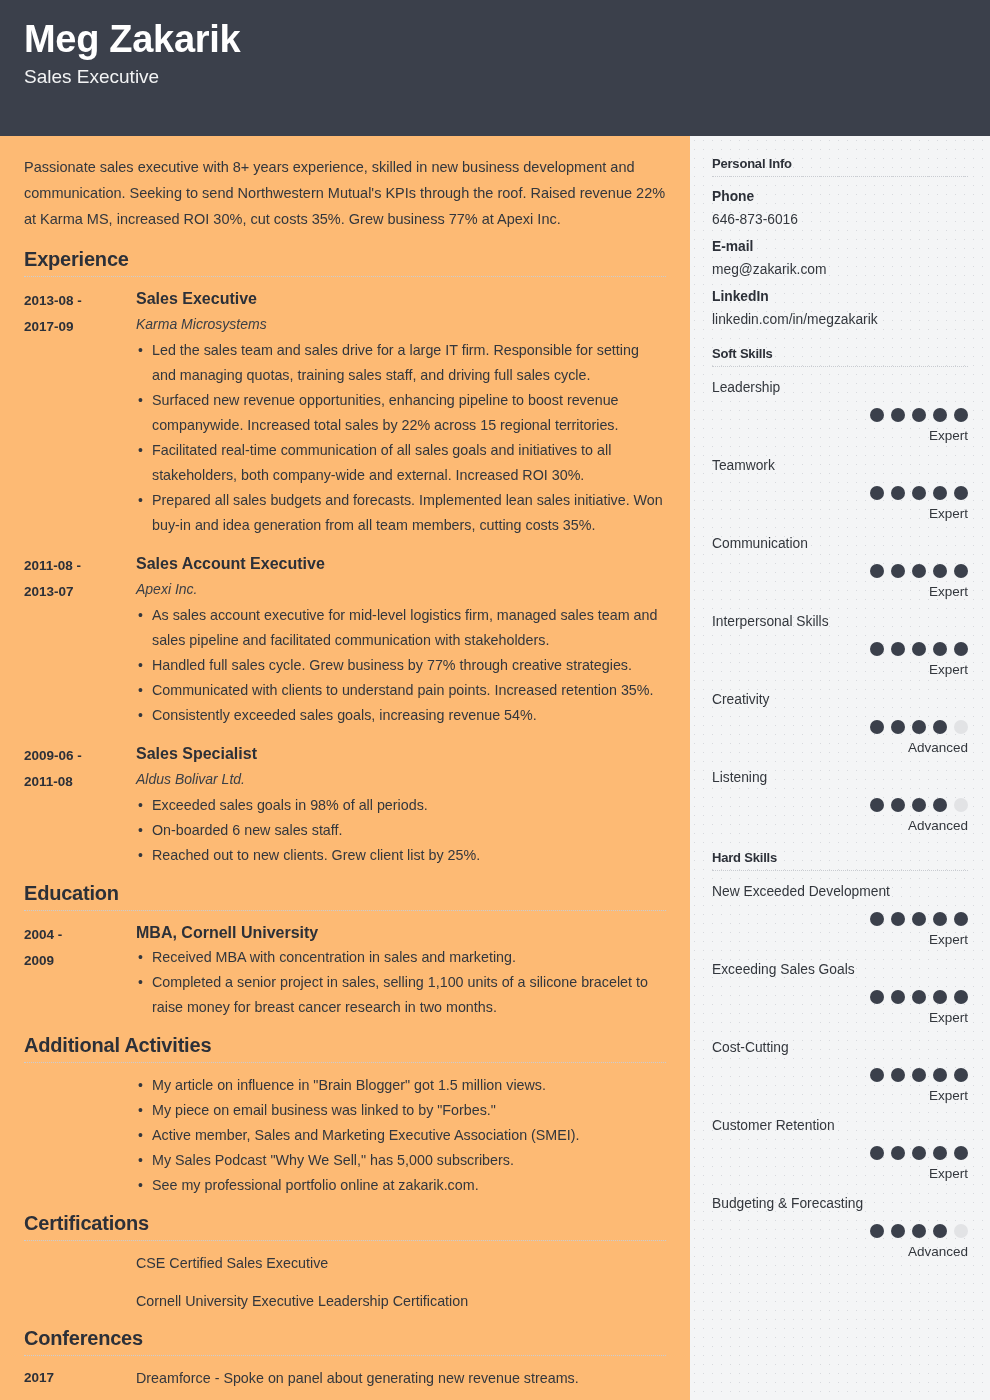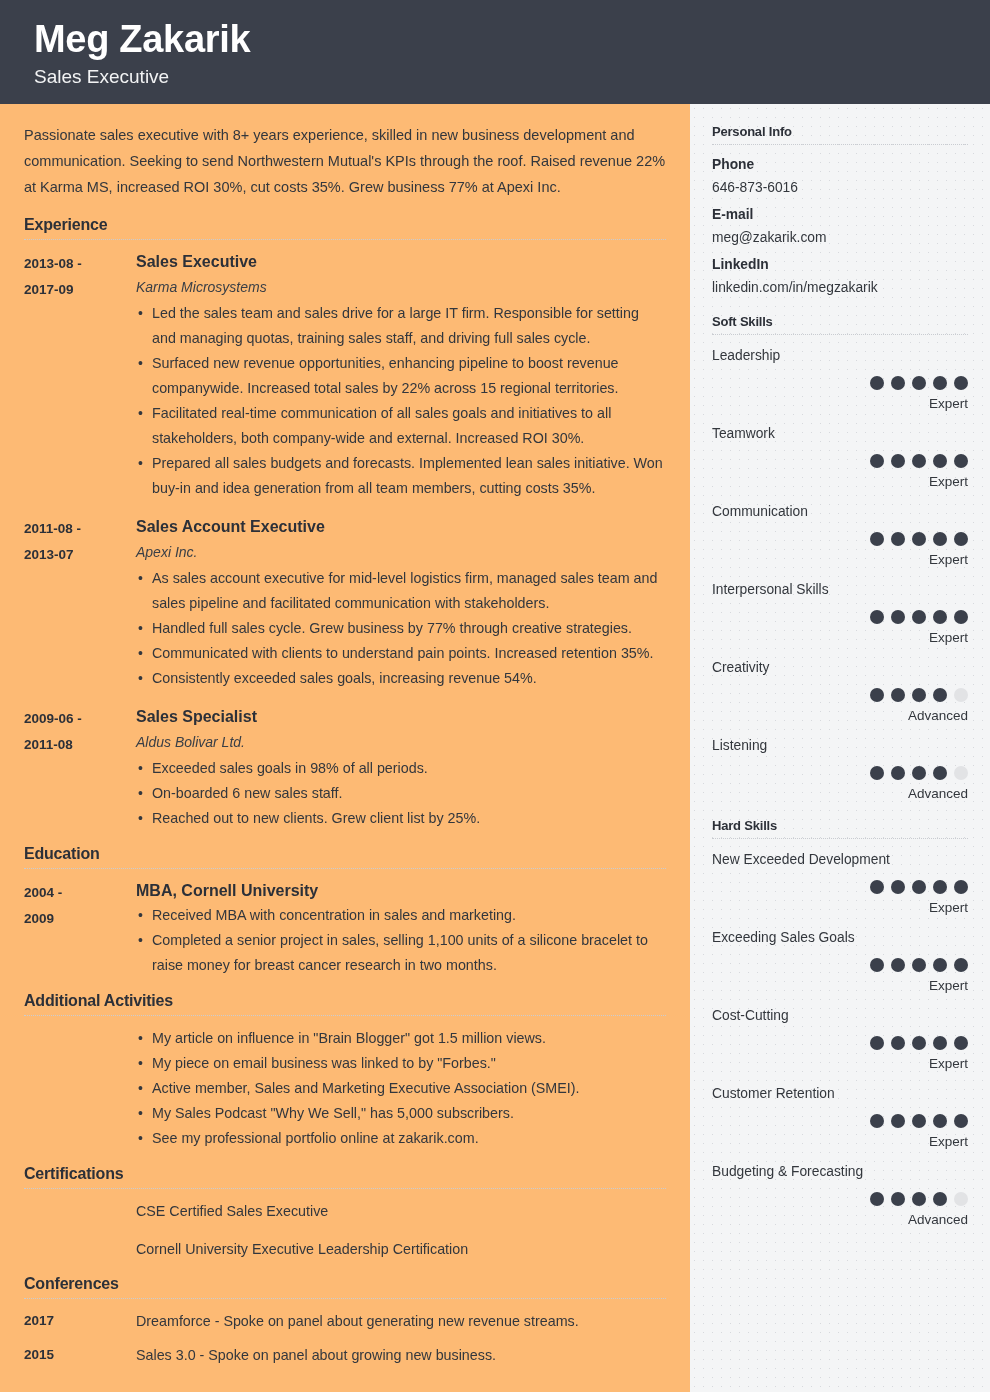--- a/index.html
+++ b/index.html
@@ -7,23 +7,23 @@
     width: 990px;
     height: 1400px;
     background: #ffffff;
     font-family: "Liberation Sans", sans-serif;
     -webkit-font-smoothing: antialiased;
   }
   .page { position: relative; width: 990px; height: 1400px; overflow: hidden; background:#fff; }
 
   
   .header {
-    height: 104px;
+    height: 136px;
     background: #3b404b;
-    padding: 16px 24px 0 34px;
+    padding: 16px 24px 0 24px;
     color: #ffffff;
   }
   .header .name {
     font-size: 38px;
     font-weight: bold;
     letter-spacing: -0.3px;
     line-height: 46px;
     color: #ffffff;
   }
   .header .job-title {
@@ -55,21 +55,21 @@
   }
 
   
   .summary {
     font-size: 14.5px;
     line-height: 26px;
     color: #33373d;
     margin-bottom: 16px;
   }
   .sec-title {
-    font-size: 16px;
+    font-size: 20px;
     font-weight: bold;
     color: #2c3038;
     letter-spacing: -0.2px;
     padding-bottom: 5px;
     margin-bottom: 10px;
     border-bottom: 1px dotted #c9ccd1;
   }
   .sec-block { margin-bottom: 14px; }
 
   .entry { display: flex; margin-bottom: 14px; }

